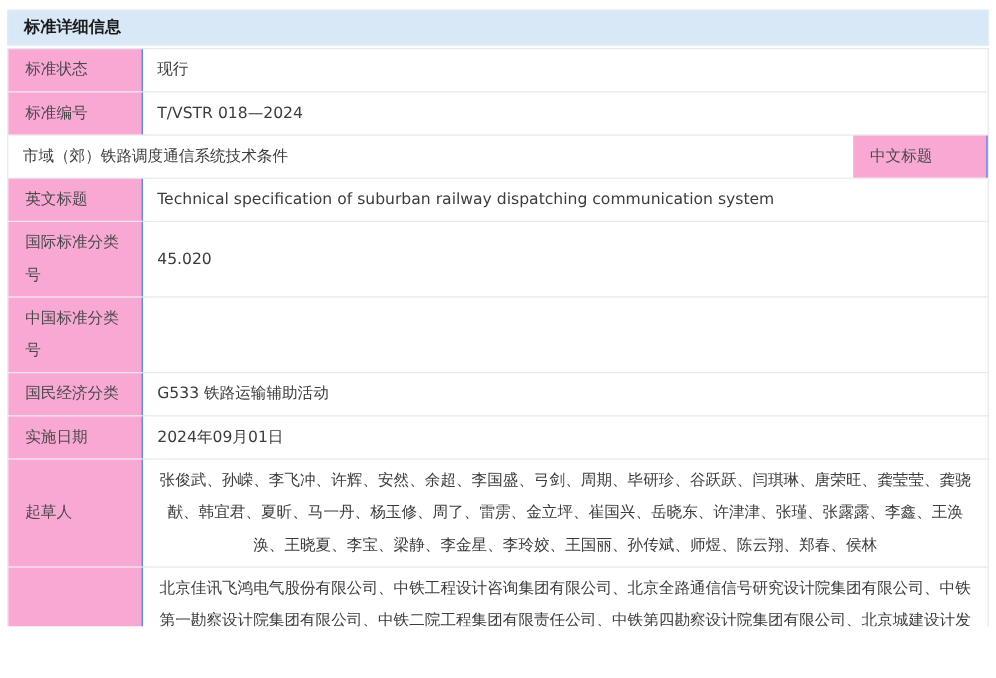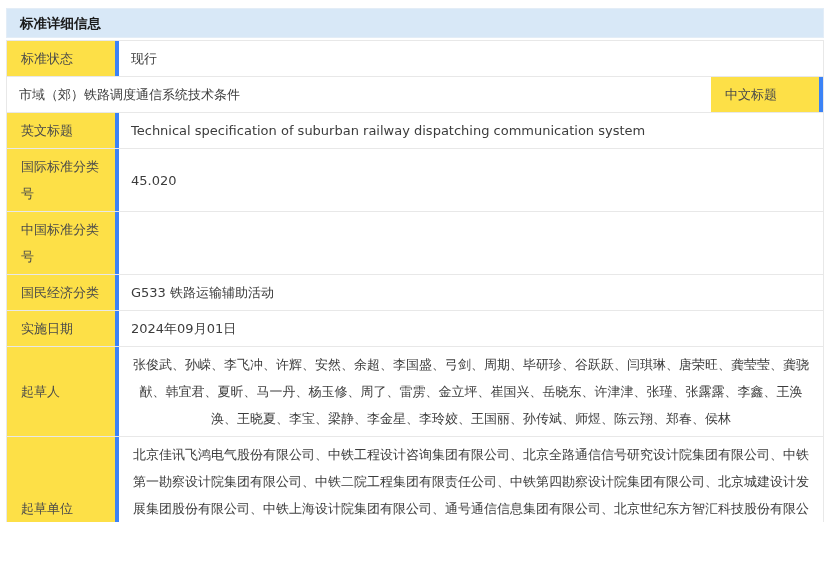--- a/index.html
+++ b/index.html
@@ -32,22 +32,22 @@
   .row {
     display: flex;
     border-bottom: 1px solid #e8e8e8;
     font-size: 13px;
     line-height: 27px;
   }
   .cell { padding: 4px 12px; }
   .cell.label {
     flex: 0 0 112px;
     width: 112px;
-    border-right: 4px solid #3b82f6;
-    background: #fde047;
+    border-right: 1px solid #3b82f6;
+    background: #f9a8d4;
     display: flex;
     align-items: center;
     color: #4a4a4a;
     padding-left: 14px;
   }
   .cell.value {
     flex: 1;
     display: flex;
     align-items: center;
     color: #3c3c3c;
@@ -59,20 +59,24 @@
 <body>
 
 <div class="page">
   <div class="panel-header">标准详细信息</div>
   <div class="details-table">
   <div class="row">
     <div class="cell label">标准状态</div>
     <div class="cell value">现行</div>
   </div>
 
+  <div class="row">
+    <div class="cell label">标准编号</div>
+    <div class="cell value">T/VSTR 018—2024</div>
+  </div>
 
   <div class="row">
     <div class="cell value">市域（郊）铁路调度通信系统技术条件</div>
     <div class="cell label">中文标题</div>
   </div>
 
   <div class="row">
     <div class="cell label">英文标题</div>
     <div class="cell value">Technical specification of suburban railway dispatching communication system</div>
   </div>

